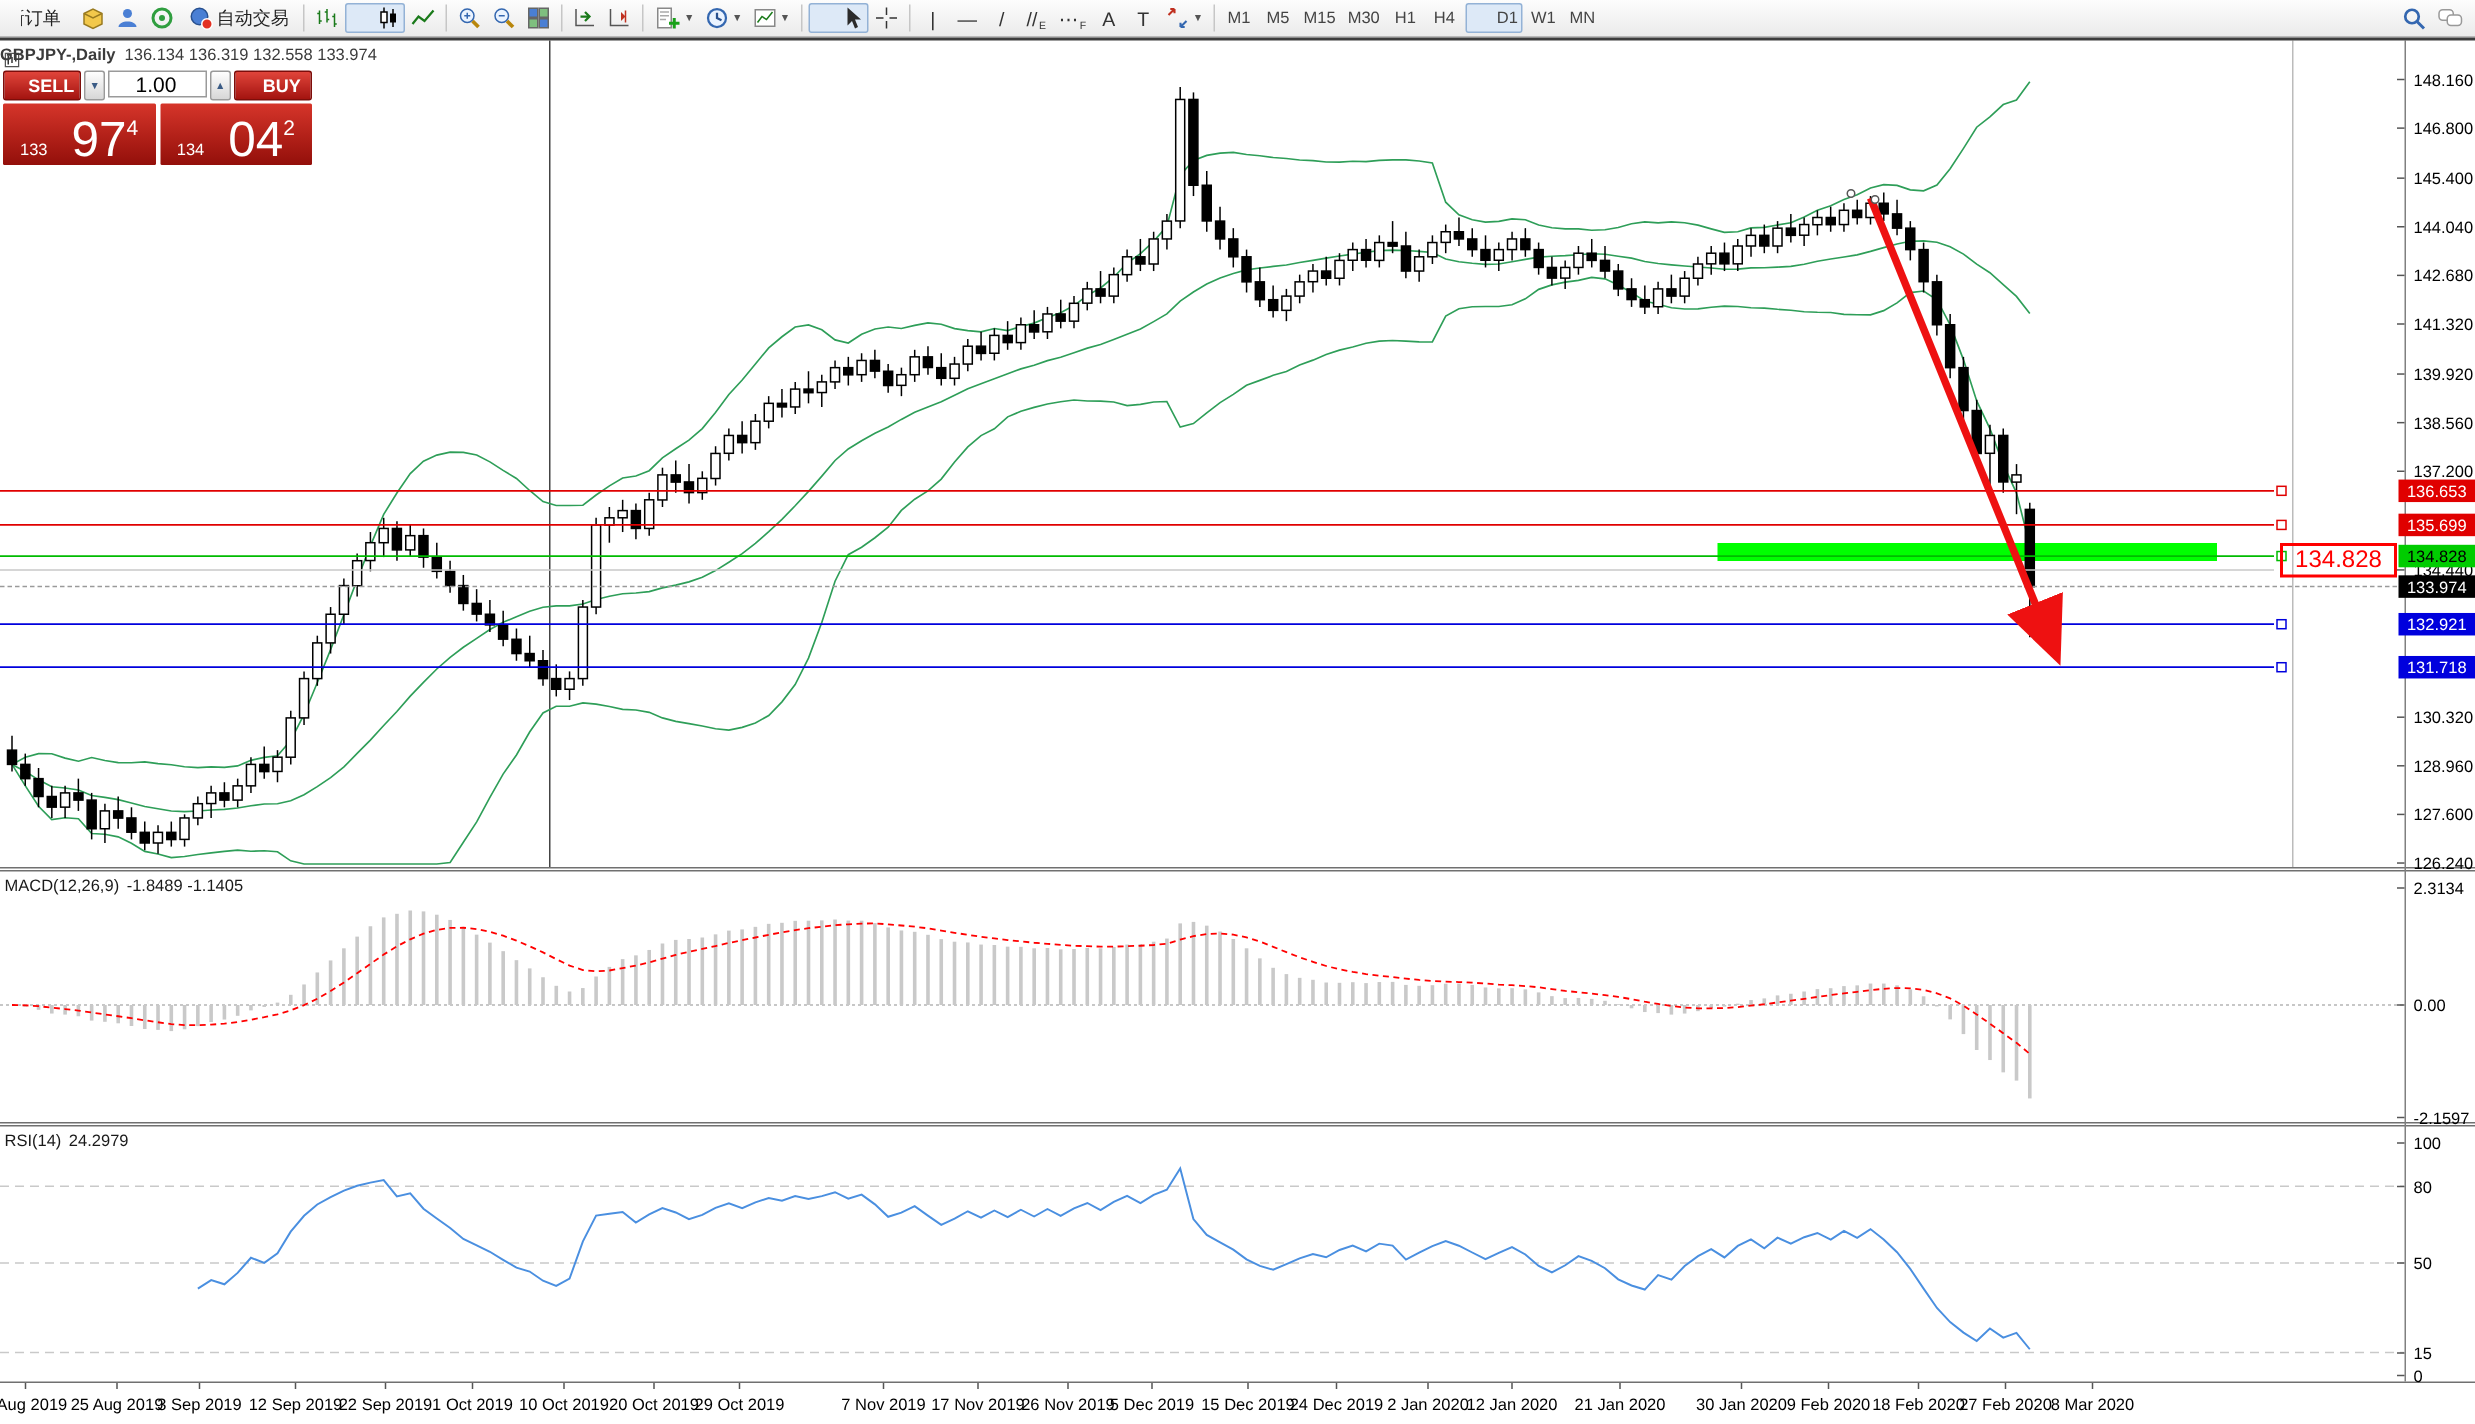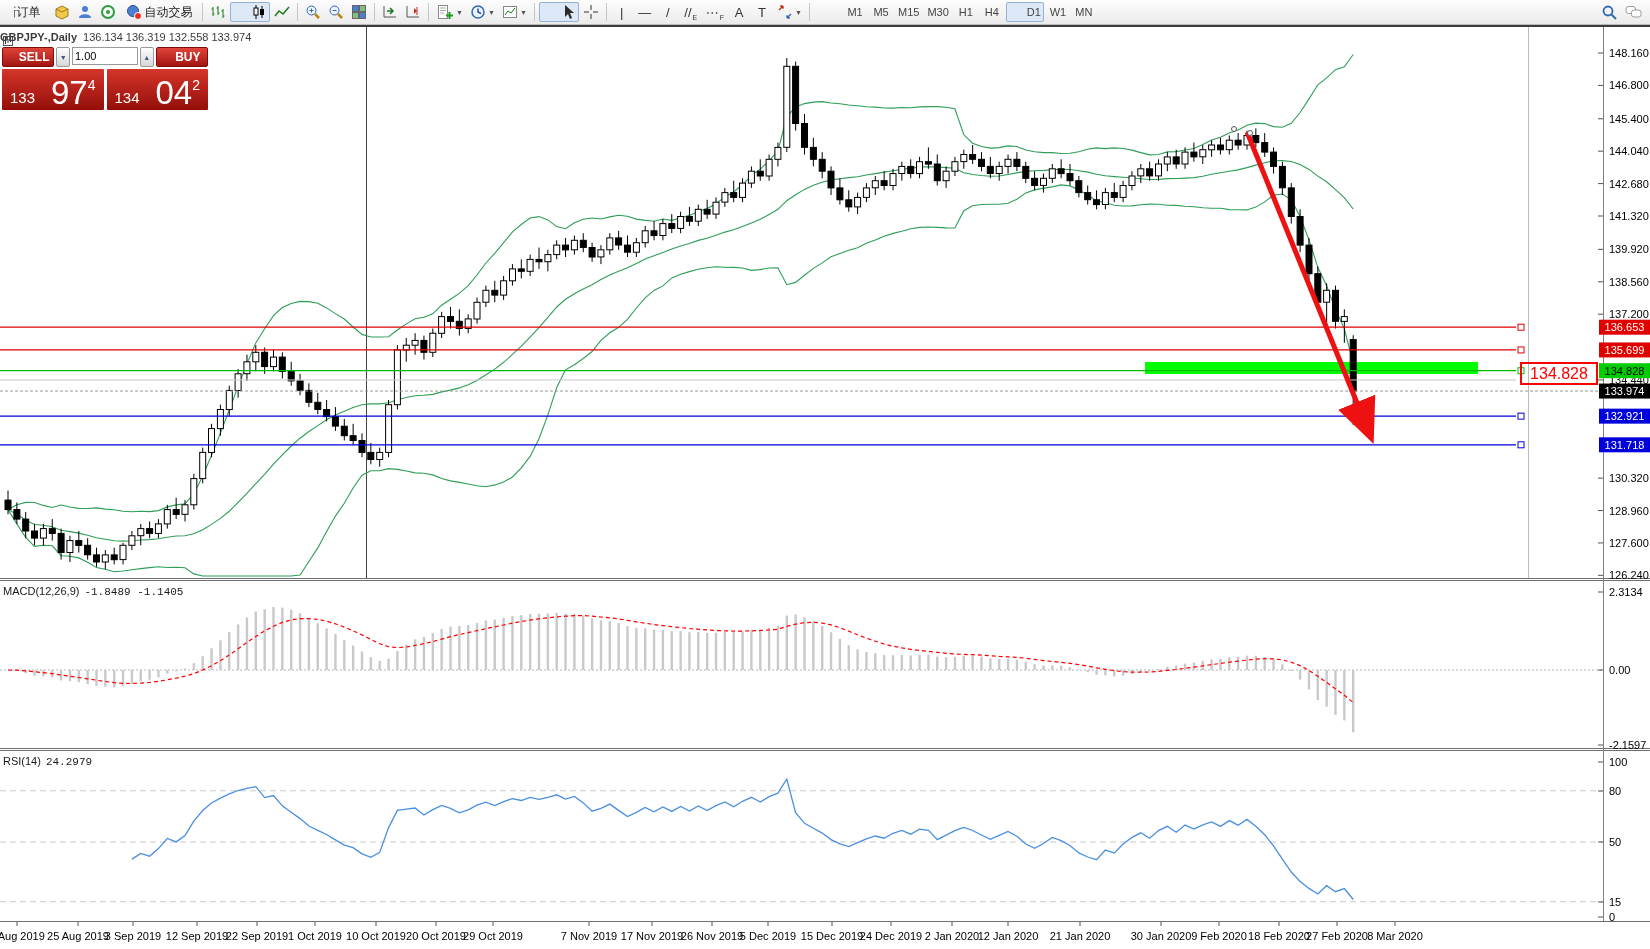--- a/index.html
+++ b/index.html
@@ -30,39 +30,39 @@
   .chart-title .sym{font-weight:bold;margin-right:6px;}
   .win-icon{position:absolute;left:3px;top:32px;z-index:3;}
 
   
   .oneclick{position:absolute;left:2px;top:47px;width:206px;z-index:4;}
   .oc-row1{display:flex;height:20px;gap:2px;align-items:stretch;}
   .oc-btn{background:linear-gradient(#e0443a,#a31410);border:1px solid #7d0d0a;border-radius:2px;
     color:#fff;font-size:12px;font-weight:bold;display:flex;align-items:center;justify-content:center;width:46px;padding-left:12px;}
   .spin{width:14px;background:linear-gradient(#fefefe,#d7d7d7);border:1px solid #9a9a9a;border-radius:2px;
     font-size:7px;color:#3a5b85;display:flex;align-items:center;justify-content:center;}
-  .vol-input{width:66px;height:18px;box-sizing:border-box;border:1px solid #9a9a9a;text-align:left;
-    font-size:11px;padding-right:4px;font-family:"Liberation Sans",sans-serif;}
+  .vol-input{width:66px;height:18px;box-sizing:border-box;border:1px solid #9a9a9a;text-align:center;
+    font-size:14px;padding-right:4px;font-family:"Liberation Sans",sans-serif;}
   .oc-row2{display:flex;height:41px;gap:3px;margin-top:2px;}
   .price-box{flex:1;background:linear-gradient(#d6352a,#930f0a);color:#fff;display:flex;align-items:flex-end;
     justify-content:center;padding-bottom:4px;border-radius:1px;}
-  .p-small{font-size:15px;margin-right:16px;line-height:1.1;}
+  .p-small{font-size:11px;margin-right:16px;line-height:1.1;}
   .p-big{font-size:33px;font-weight:normal;line-height:0.82;}
   .p-sup{font-size:14px;line-height:1;margin-bottom:14px;}
 
   
   .turning-text{position:absolute;left:1358px;top:303px;font-size:30px;font-weight:bold;color:#00ff00;
     letter-spacing:5px;text-shadow:2px 2px 0 #001a80;z-index:3;white-space:nowrap;}
   .price-flag{position:absolute;left:1520px;top:362px;width:74px;height:19px;border:2px solid #ff0000;
     color:#ff0000;font-size:16px;display:flex;align-items:center;justify-content:center;z-index:3;background:transparent;}
 
   svg text{font-family:"Liberation Sans",sans-serif;}
   #chart-svg{position:absolute;left:0;top:0;z-index:1;}
   .panel-label{position:absolute;left:3px;font-size:11px;color:#1a1a1a;z-index:2;}
-  .panel-label .val{margin-left:5px;font-family:Liberation Mono, monospace;}
+  .panel-label .val{margin-left:5px;}
 </style>
 </head>
 <body>
 <div id="app">
 
 <div class="toolbar">
   <div class="tb-btn" style="min-width:46px">
     <span class="clipwrap"><span class="tb-label">新订单</span></span>
   </div>
   <div class="tb-btn">
@@ -212,21 +212,21 @@
 
   <div class="tb-btn">
     <svg width="16" height="16">
           <path d="M2,6 L6,2 M6,2 H3.2 M6,2 V4.8" stroke="#c03020" fill="none" stroke-width="1.4"></path>
           <path d="M14,10 L10,14 M10,14 H12.8 M10,14 V11.2" stroke="#3467b0" fill="none" stroke-width="1.4"></path>
         </svg>
     <span class="caret">▼</span>
   </div>
   <div class="tb-sep"></div>
 
-  <div id="tf-group" style="display:flex;align-items:flex-start;gap:2px;margin-left:29px">
+  <div id="tf-group" style="display:flex;align-items:flex-start;gap:2px;margin-left:0">
         <div class="tb-btn tf-btn">M1</div>
         <div class="tb-btn tf-btn">M5</div>
         <div class="tb-btn tf-btn">M15</div>
         <div class="tb-btn tf-btn">M30</div>
         <div class="tb-btn tf-btn">H1</div>
         <div class="tb-btn tf-btn">H4</div>
         <div class="tb-btn tf-btn pressed">D1</div>
         <div class="tb-btn tf-btn">W1</div>
         <div class="tb-btn tf-btn">MN</div>
       </div>

